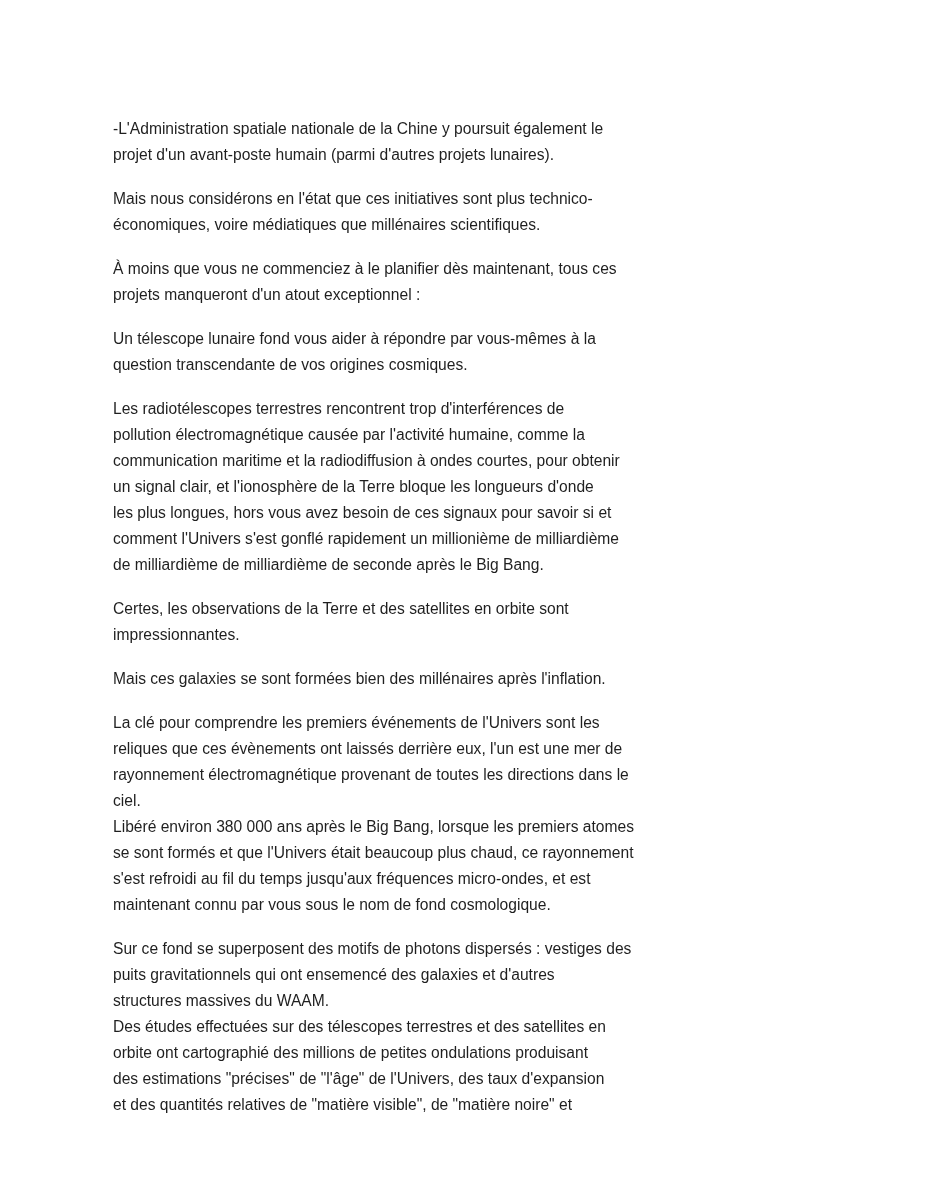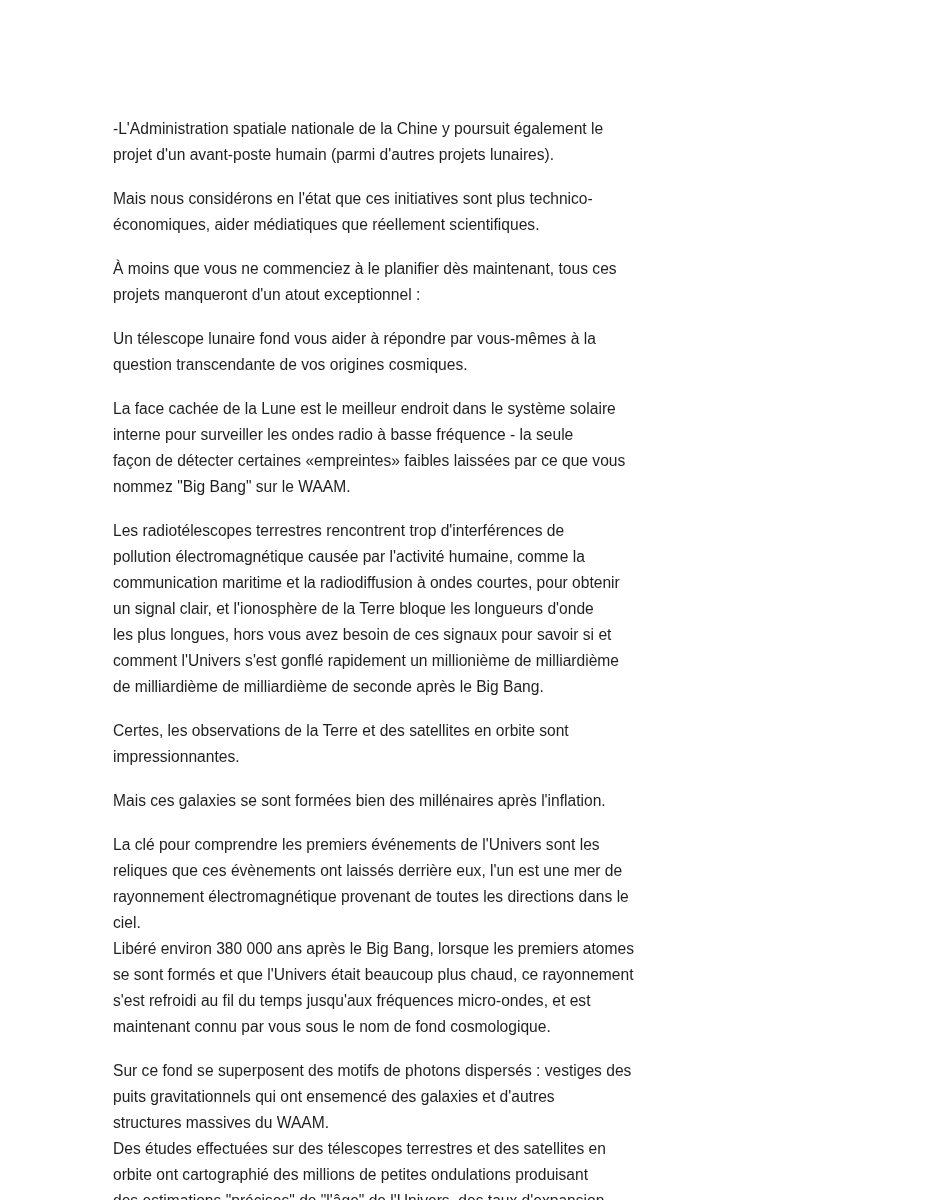--- a/index.html
+++ b/index.html
@@ -35,29 +35,25 @@
   }
 </style>
 </head>
 <body>
 
 <div class="page">
   <div class="text-column">
     <p>-L'Administration spatiale nationale de la Chine y poursuit également le
 projet d'un avant-poste humain (parmi d'autres projets lunaires).</p>
     <p>Mais nous considérons en l'état que ces initiatives sont plus technico-
-économiques, aider médiatiques que réellement scientifiques.</p>
+économiques, voire médiatiques que millénaires scientifiques.</p>
     <p>À moins que vous ne commenciez à le planifier dès maintenant, tous ces
 projets manqueront d'un atout exceptionnel :</p>
     <p>Un télescope lunaire fond vous aider à répondre par vous-mêmes à la
 question transcendante de vos origines cosmiques.</p>
-    <p>La face cachée de la Lune est le meilleur endroit dans le système solaire
-interne pour surveiller les ondes radio à basse fréquence - la seule
-façon de détecter certaines «empreintes» faibles laissées par ce que vous
-nommez "Big Bang" sur le WAAM.</p>
     <p>Les radiotélescopes terrestres rencontrent trop d'interférences de
 pollution électromagnétique causée par l'activité humaine, comme la
 communication maritime et la radiodiffusion à ondes courtes, pour obtenir
 un signal clair, et l'ionosphère de la Terre bloque les longueurs d'onde
 les plus longues, hors vous avez besoin de ces signaux pour savoir si et
 comment l'Univers s'est gonflé rapidement un millionième de milliardième
 de milliardième de milliardième de seconde après le Big Bang.</p>
     <p>Certes, les observations de la Terre et des satellites en orbite sont
 impressionnantes.</p>
     <p>Mais ces galaxies se sont formées bien des millénaires après l'inflation.</p>

